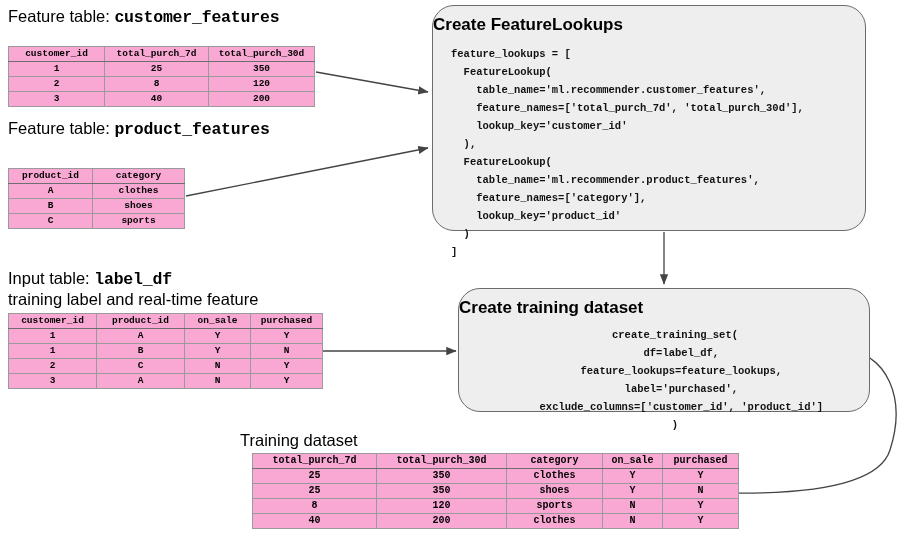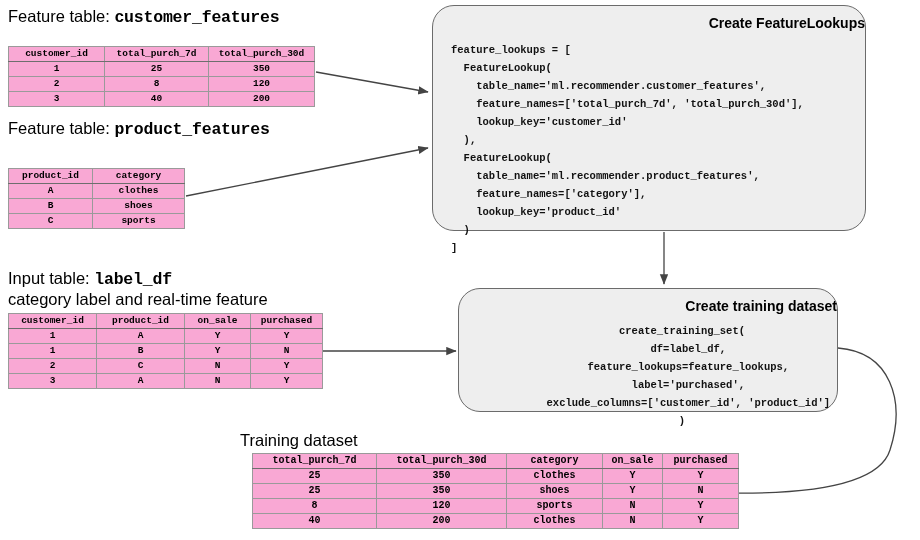--- a/index.html
+++ b/index.html
@@ -74,24 +74,24 @@
 
   
   .rbox {
     position: absolute;
     background: #eeeeee;
     border: 1.2px solid #6b6b6b;
     border-radius: 22px;
     box-sizing: border-box;
   }
   .rbox-title {
-    text-align: right;
+    text-align: left;
     font-family: "Liberation Sans", sans-serif;
     font-weight: bold;
-    font-size: 14px;
+    font-size: 17px;
     color: #000;
     margin-top: 9px;
   }
   .code {
     font-family: "Liberation Mono", "DejaVu Sans Mono", monospace;
     font-weight: bold;
     font-size: 10.5px;
     line-height: 18px;
     color: #111;
     white-space: pre;
@@ -196,21 +196,21 @@
           <td>C</td>
           <td>sports</td>
         </tr>
       </tbody>
     </table>
   </div>
 
   <div class="abs caption" style="left:8px; top:266px;">
     <span>Input table: </span><span class="mono">label_df</span>
   </div>
-  <div class="abs caption" style="left:8px; top:287px;">category label and real-time feature</div>
+  <div class="abs caption" style="left:8px; top:287px;">training label and real-time feature</div>
   <div class="abs" style="left:8px; top:313px;">
     <div class="tshadow" style="left:3px; top:3px; width:314px; height:75px;"></div>
     <table class="dtable t-label" style="width:314px;">
       <colgroup>
           <col style="width:88px">
           <col style="width:88px">
           <col style="width:66px">
           <col style="width:72px">
         </colgroup>
       <thead>
@@ -259,21 +259,21 @@
     lookup_key='customer_id'
   ),
   FeatureLookup(
     table_name='ml.recommender.product_features',
     feature_names=['category'],
     lookup_key='product_id'
   )
 ]</pre>
   </div>
 
-  <div class="rbox" style="left:458px; top:288px; width:380px; height:124px;padding-left:46px;">
+  <div class="rbox" style="left:458px; top:288px; width:412px; height:124px;">
     <div class="rbox-title">Create training dataset</div>
     <pre class="code" style="margin-left:22px; margin-top:8px;text-align:center;">create_training_set(
   df=label_df,
   feature_lookups=feature_lookups,
   label='purchased',
   exclude_columns=['customer_id', 'product_id']
 )</pre>
   </div>
 
   <div class="abs caption" style="left:240px; top:428px;">Training dataset</div>

